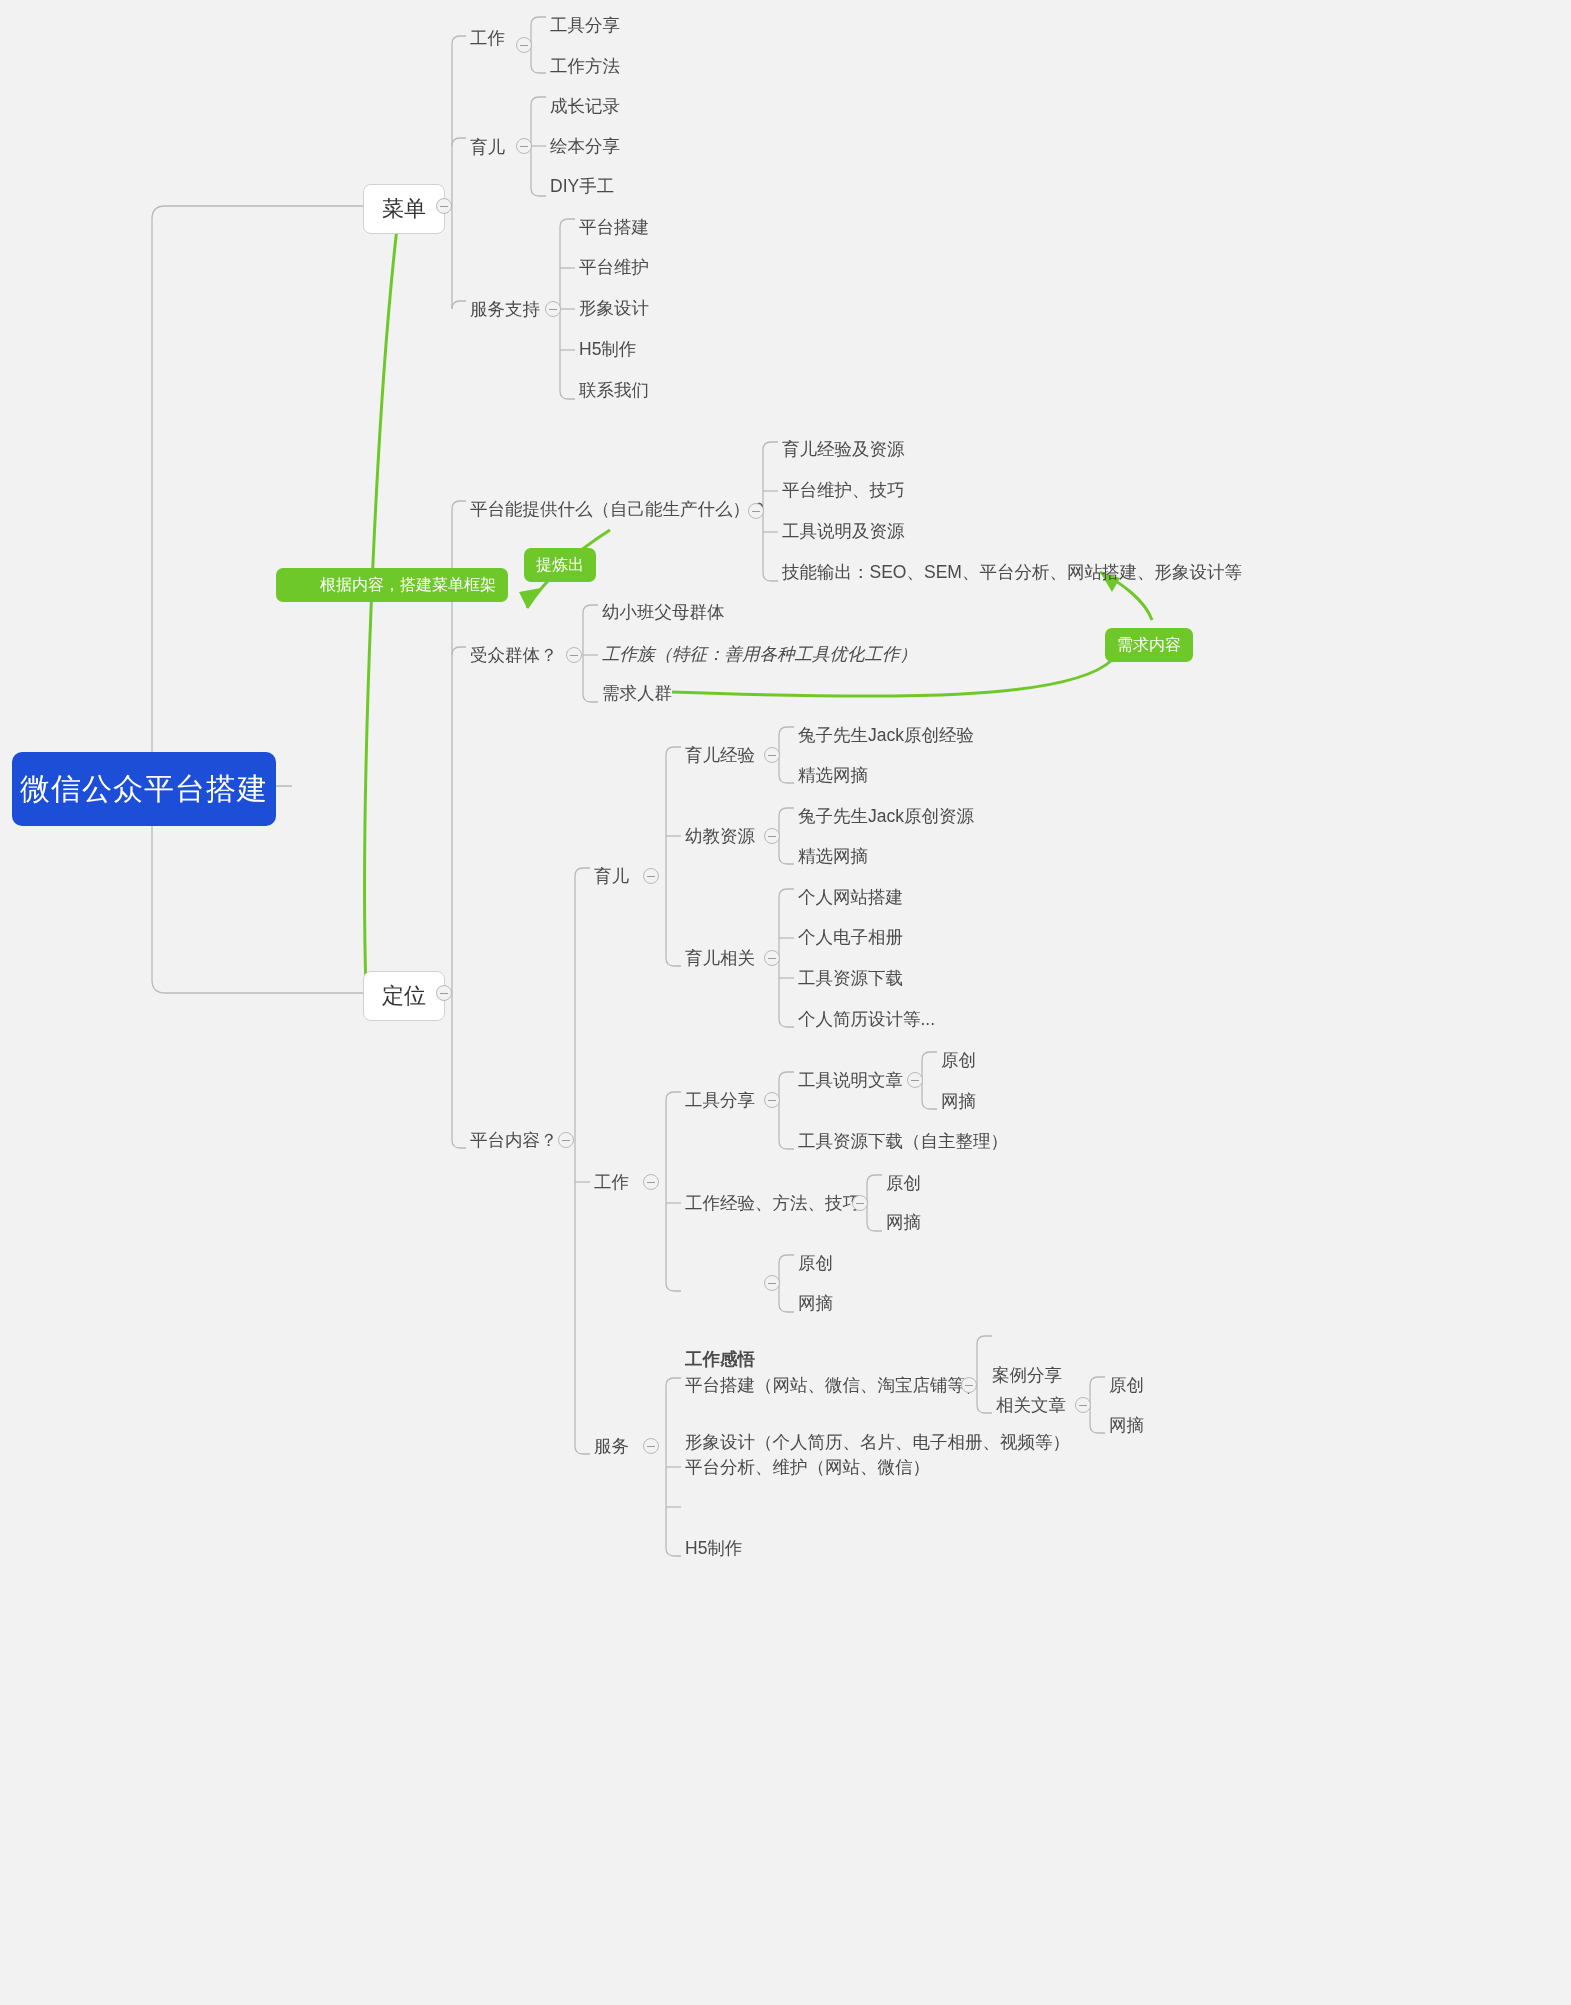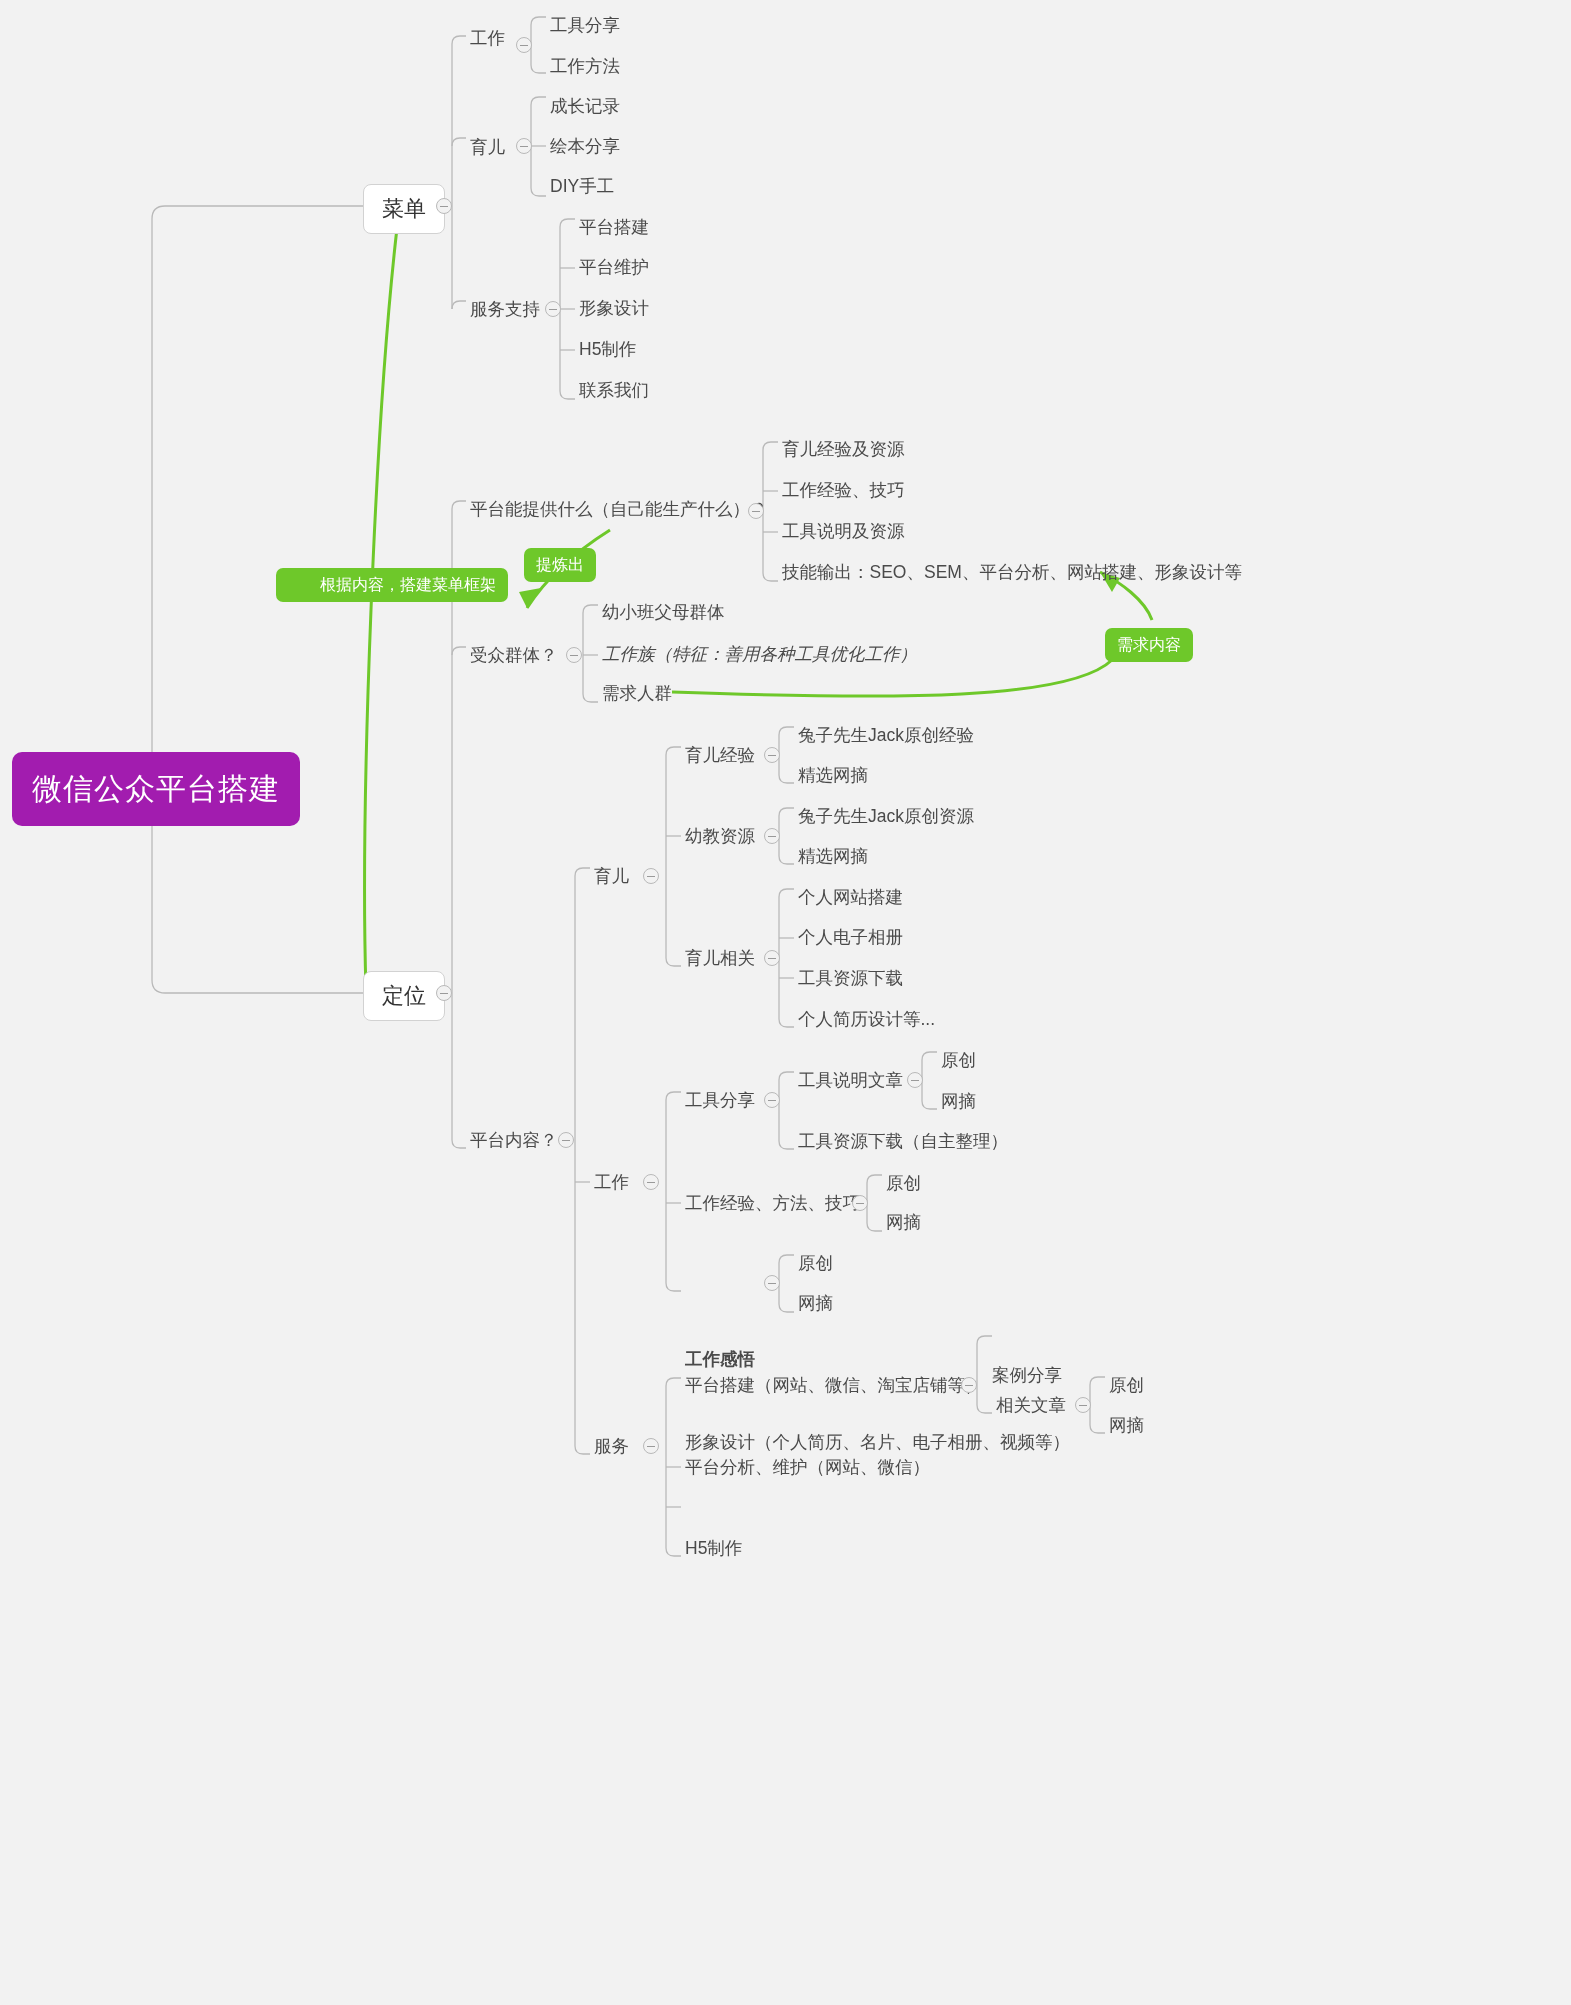--- a/index.html
+++ b/index.html
@@ -8,26 +8,26 @@
     background:#f2f2f2;
     font-family:"Liberation Sans","DejaVu Sans",sans-serif;
     position:relative;overflow:hidden;
   }
   #canvas{position:absolute;left:0;top:0;width:1571px;height:2005px;}
   svg.links{position:absolute;left:0;top:0;width:1571px;height:2005px;pointer-events:none;}
 
   
   .root-node{
     position:absolute;
-    background:#a21caf;
+    background:#1d4ed8;
     color:#ffffff;
     border-radius:10px;
     font-size:30px;
     line-height:1;
-    padding:22px 20px;
+    padding:22px 8px;
     white-space:nowrap;
     letter-spacing:1px;
   }
 
   
   .box-node{
     position:absolute;
     background:#ffffff;
     border:1px solid #d2d2d2;
     border-radius:8px;
@@ -230,21 +230,21 @@
   <div class="node" style="left:579px;top:300px;">形象设计</div>
   <div class="node" style="left:579px;top:341px;">H5制作</div>
   <div class="node" style="left:579px;top:382px;">联系我们</div>
 
   <div class="box-node" style="left:363px;top:971px;">定位</div>
   <div class="toggle" style="left:436px;top:985px;"></div>
 
   <div class="node" style="left:470px;top:501px;">平台能提供什么（自己能生产什么）？</div>
   <div class="toggle" style="left:748px;top:503px;"></div>
   <div class="node" style="left:782px;top:441px;">育儿经验及资源</div>
-  <div class="node" style="left:782px;top:482px;">工作经验、技巧</div>
+  <div class="node" style="left:782px;top:482px;">平台维护、技巧</div>
   <div class="node" style="left:782px;top:523px;">工具说明及资源</div>
   <div class="node" style="left:782px;top:564px;">技能输出：SEO、SEM、平台分析、网站搭建、形象设计等</div>
 
   <div class="node" style="left:470px;top:647px;">受众群体？</div>
   <div class="toggle" style="left:566px;top:647px;"></div>
   <div class="node" style="left:602px;top:604px;">幼小班父母群体</div>
   <div class="node" style="left:602px;top:646px;font-style:italic;">工作族（特征：善用各种工具优化工作）</div>
   <div class="node" style="left:602px;top:685px;">需求人群</div>
 
   <div class="node" style="left:470px;top:1132px;">平台内容？</div>

